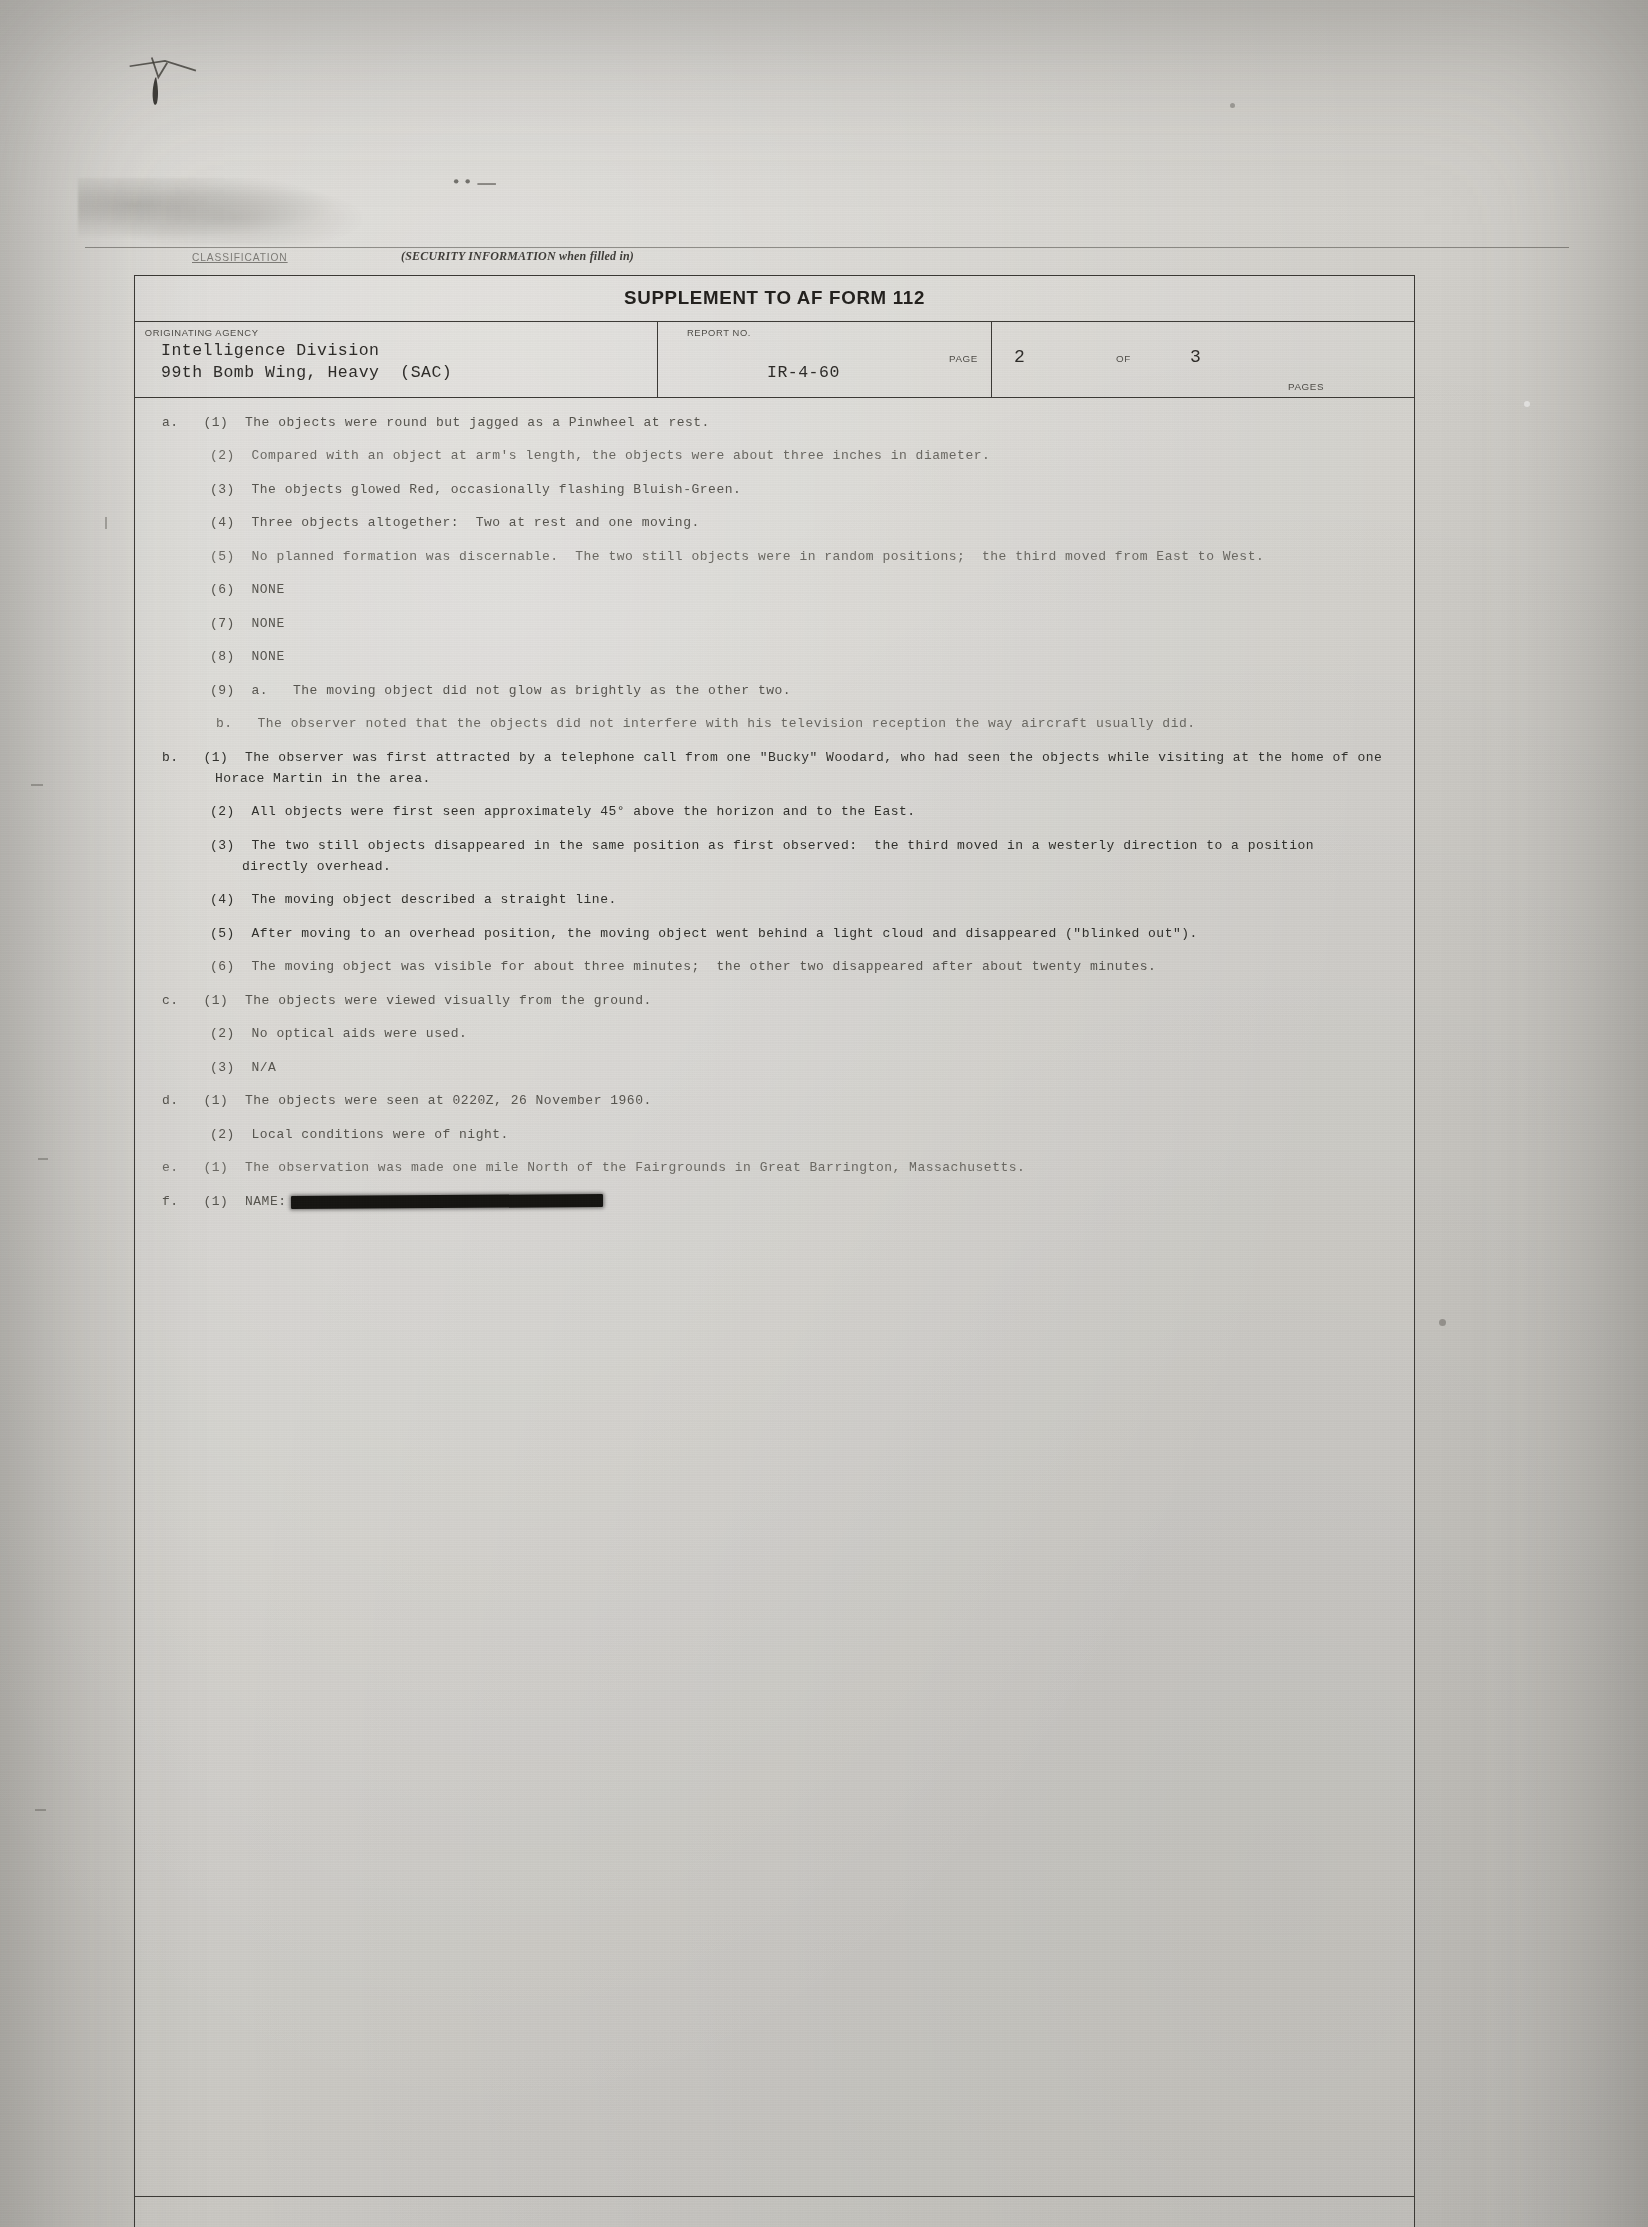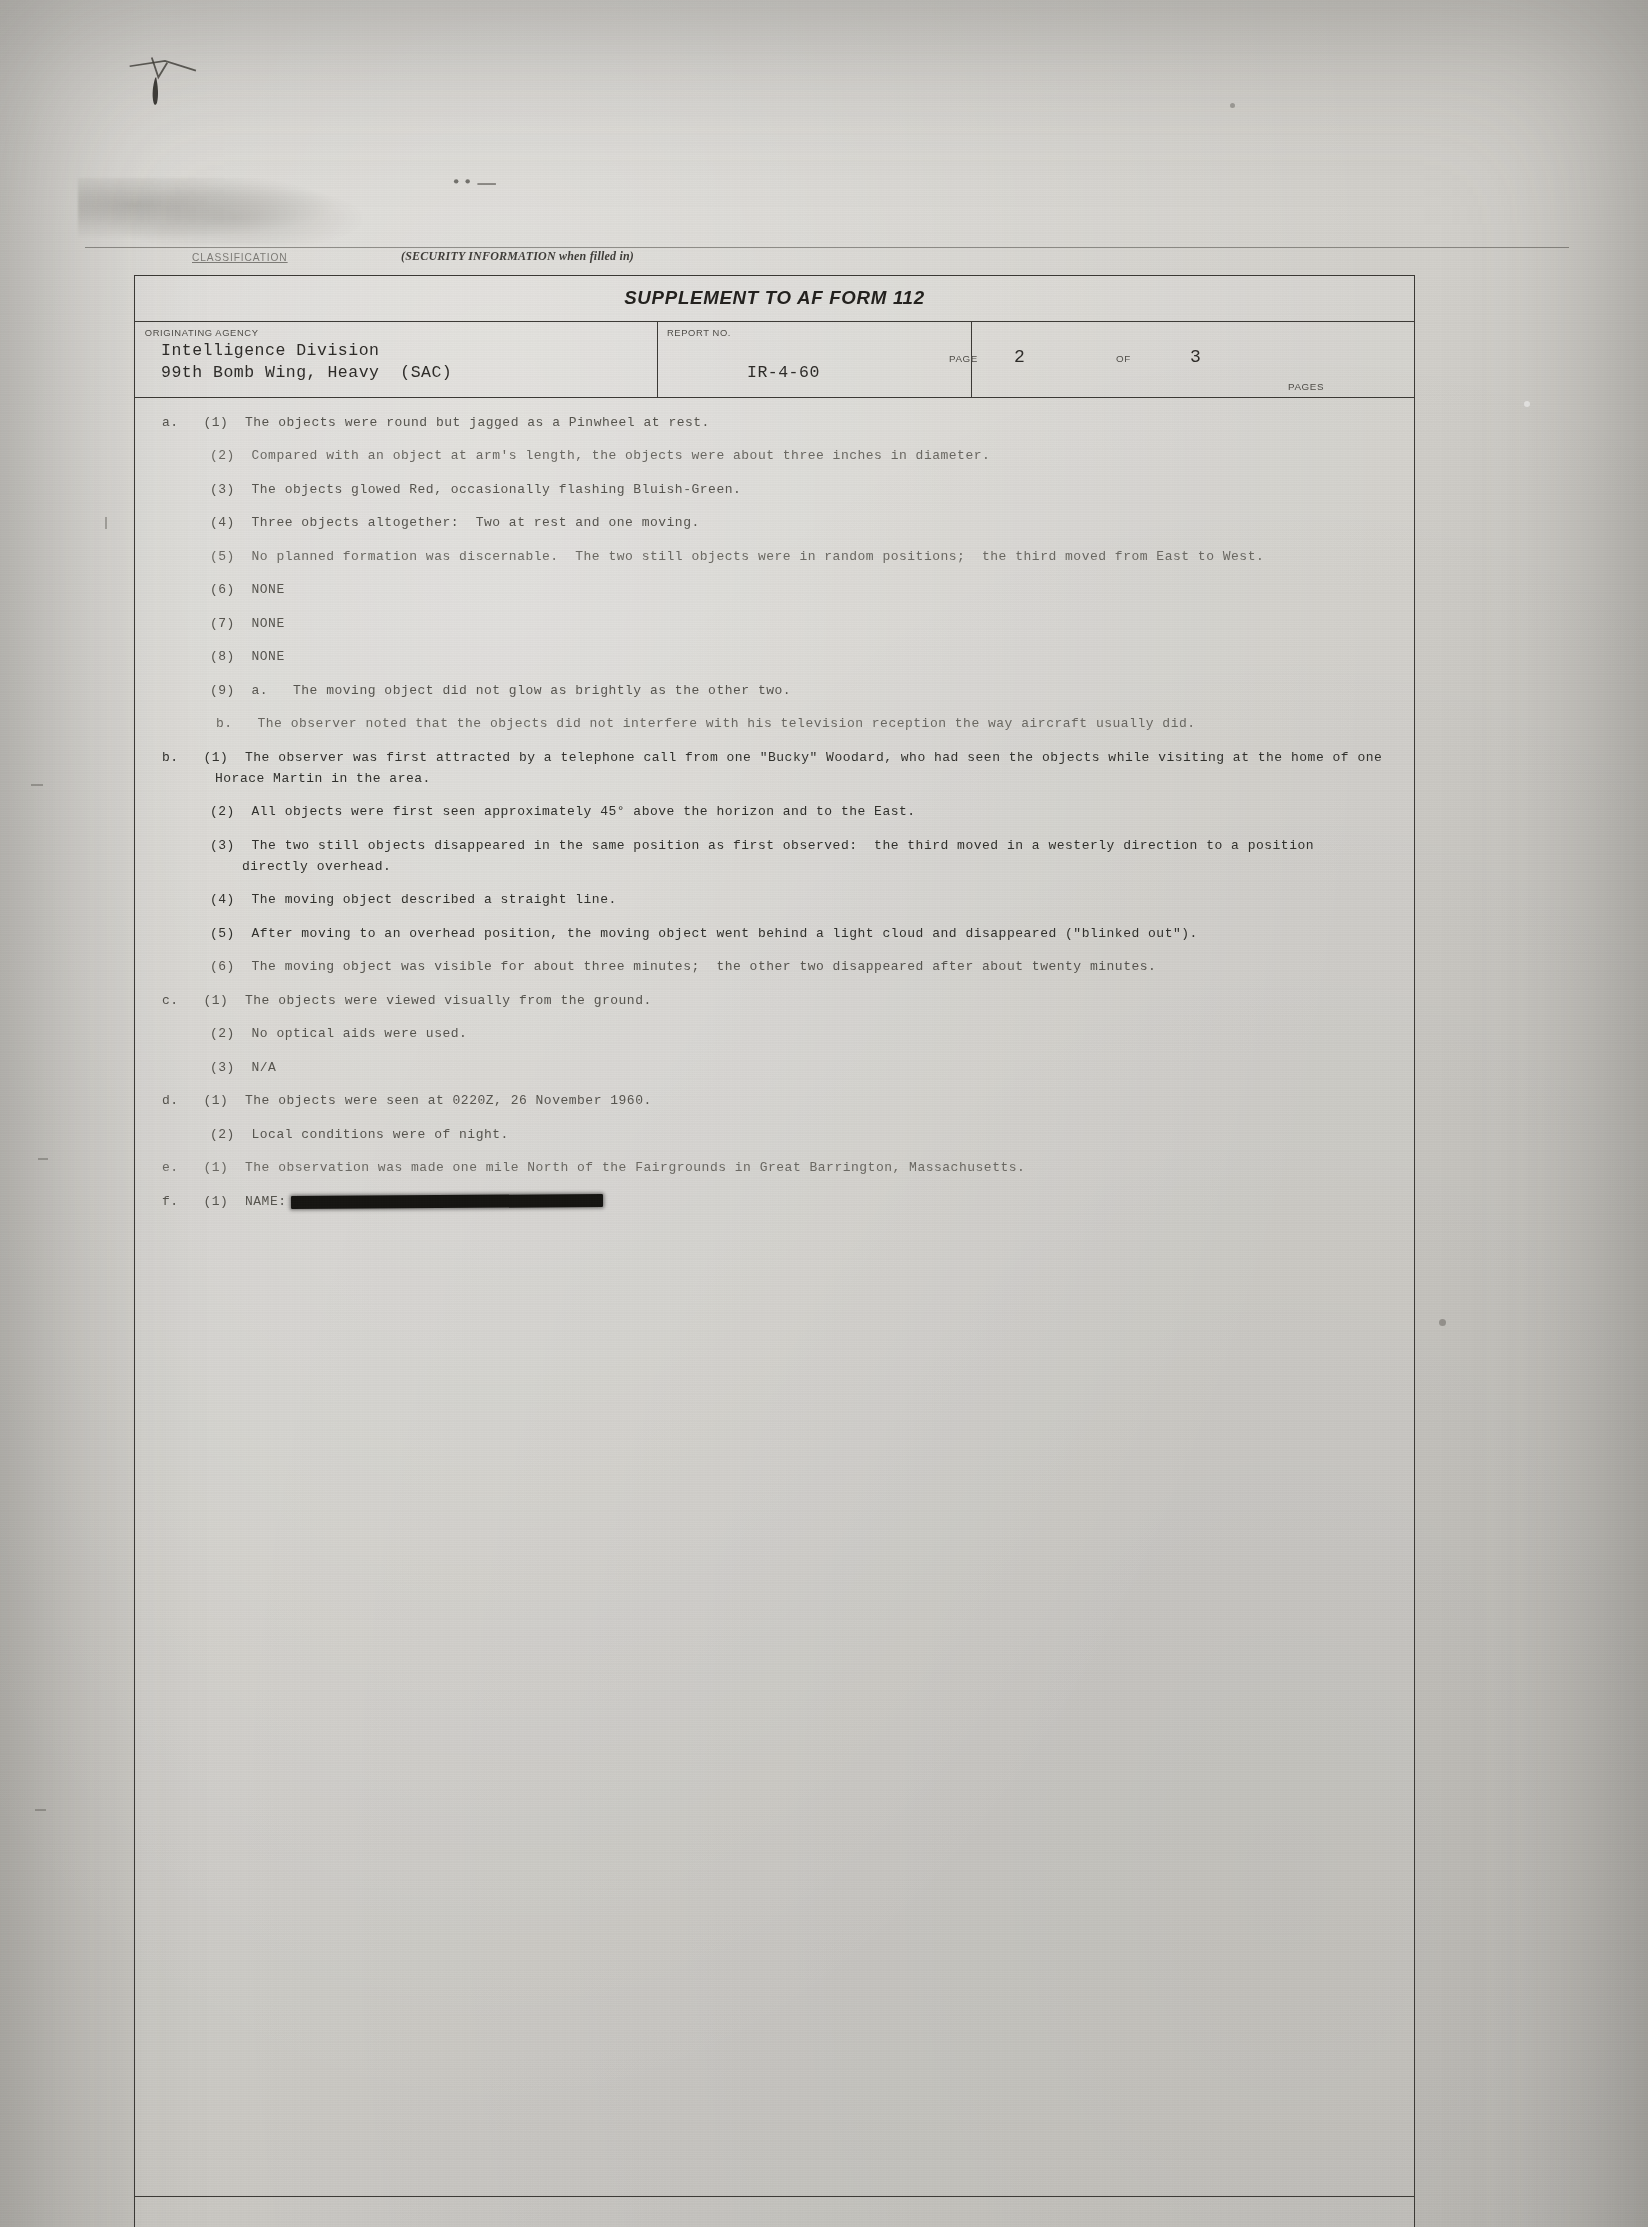--- a/index.html
+++ b/index.html
@@ -84,42 +84,41 @@
   }
   #form-title {
     position: absolute;
     left: 0; right: 0; top: 10.7px;
     text-align: center;
     font-family: "Liberation Sans", sans-serif;
     font-weight: bold;
     font-size: 18.7px;
     letter-spacing: 0.7px;
     color: #23211e;
-    font-style: italic;
   }
   #title-rule {
     position: absolute;
     left: 0; right: 0; top: 45px;
     border-top: 1.3px solid #3b3935;
   }
 
   
   #hdr {
     position: absolute;
     left: 0; right: 0; top: 46px;
     height: 75px;
   }
   .hdr-cell {
     position: absolute;
     top: 0; height: 75px;
     border-right: 1.3px solid #3b3935;
     box-sizing: border-box;
   }
   #hdr-agency { left: 0; width: 523px; }
-  #hdr-report { left: 523px; width: 314px; text-decoration: underline; }
+  #hdr-report { left: 543px; width: 314px; text-decoration: underline; }
   #hdr-page   { left: 792px; width: 441px; border-right: none; }
   #hdr-rule {
     position: absolute;
     left: 0; right: 0; top: 121px;
     border-top: 1.3px solid #3b3935;
   }
   .cap {
     position: absolute;
     font-family: "Liberation Sans", sans-serif;
     font-size: 9.4px;

